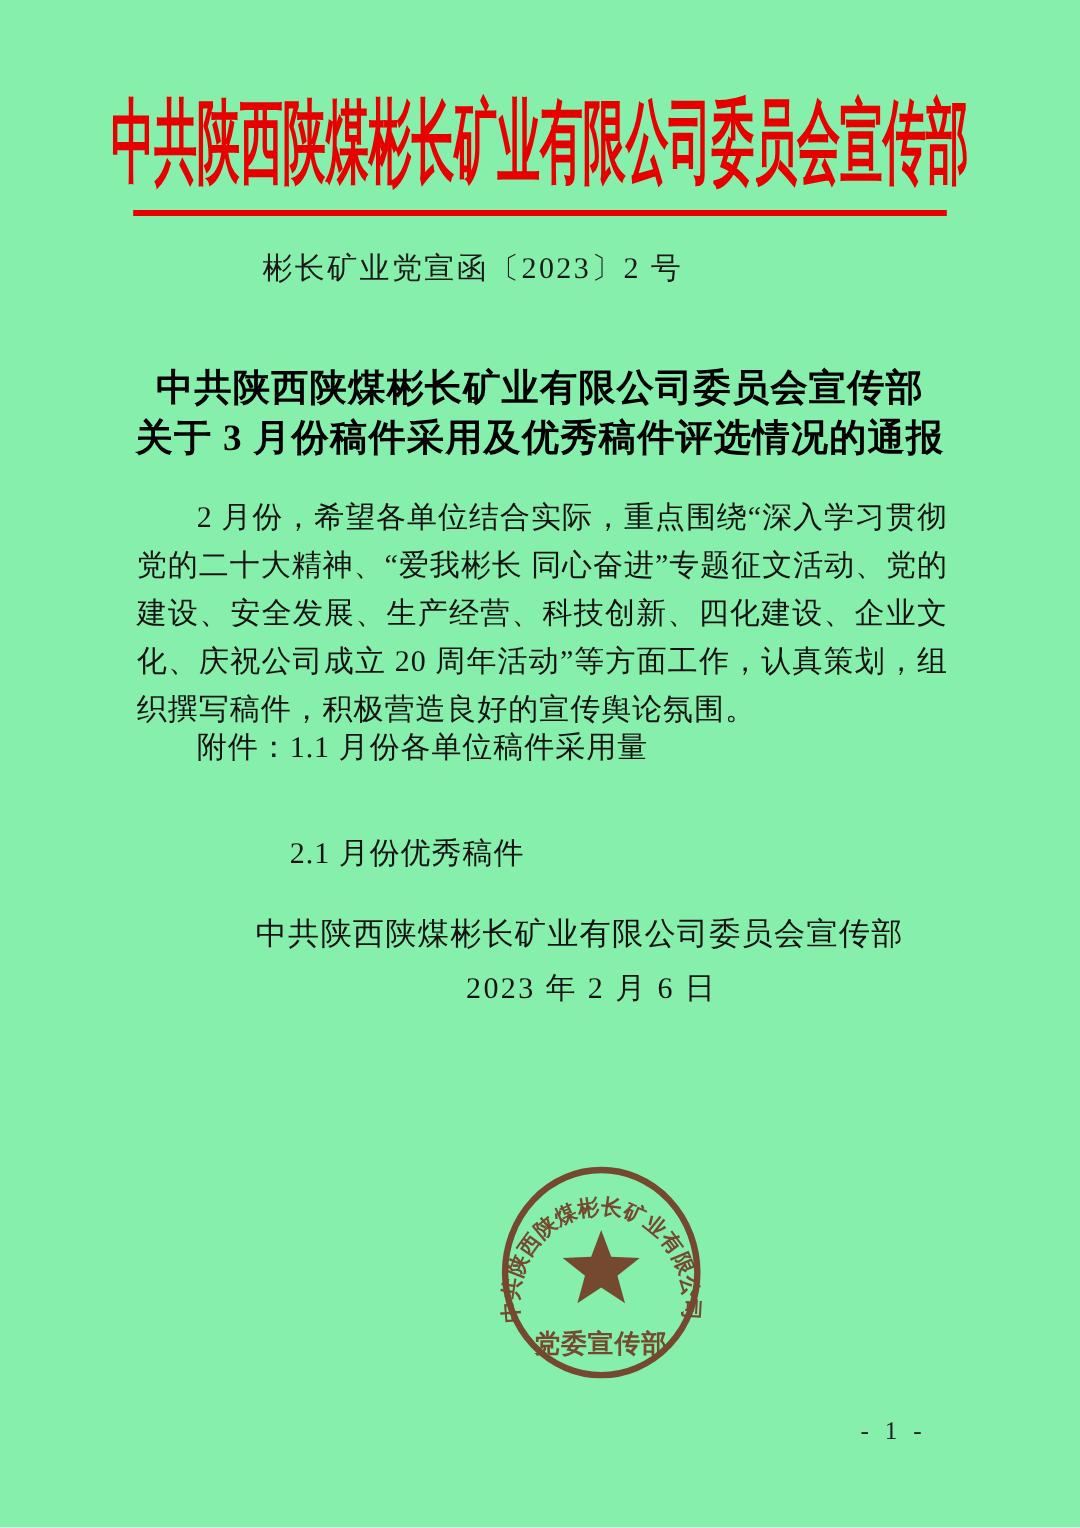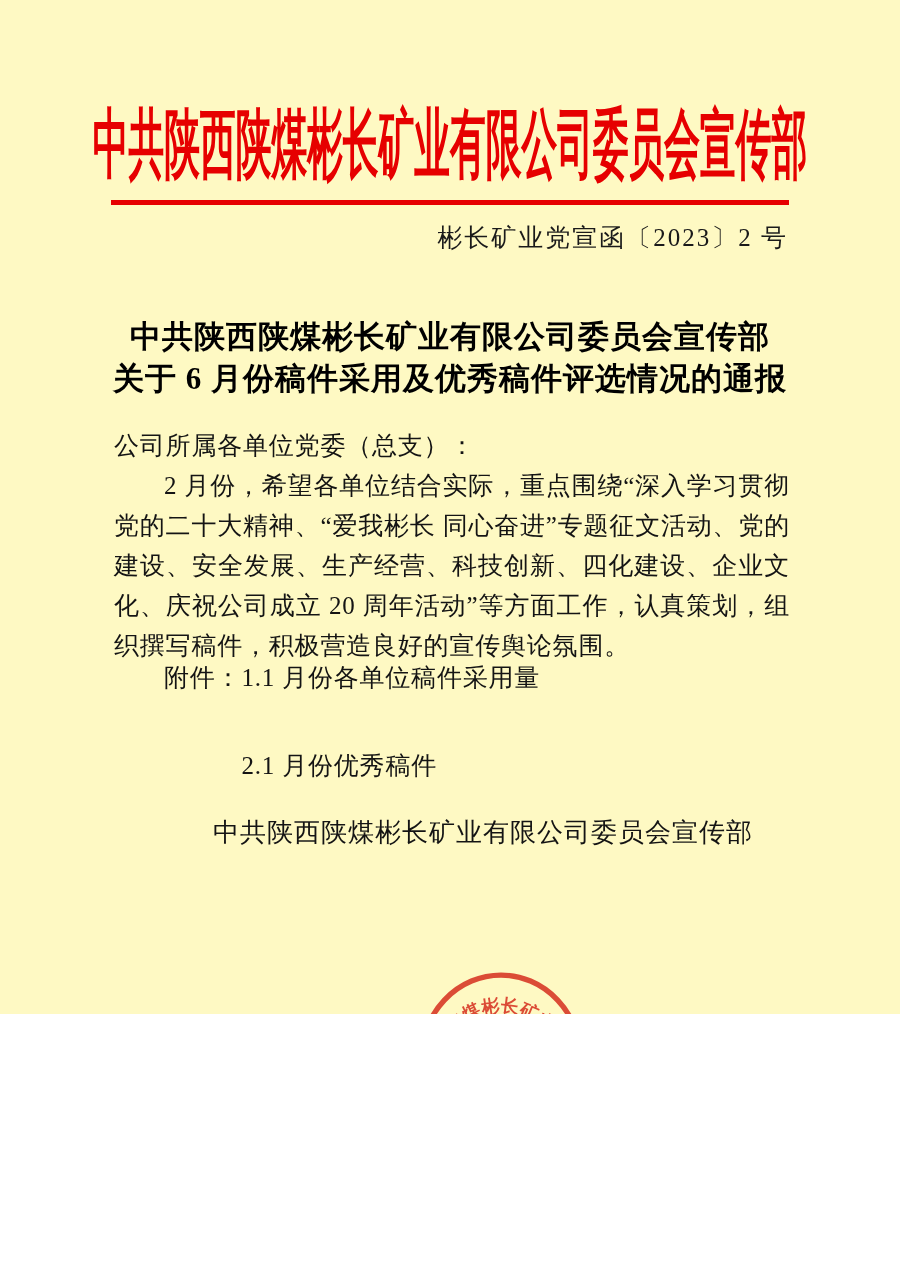--- a/index.html
+++ b/index.html
@@ -1,39 +1,39 @@
 <!DOCTYPE html>
 <html><head>
 <meta charset="utf-8">
 <style>
   html,body { margin:0; padding:0; background:#ffffff; }
   .page {
     position:relative;
-    width:900px; height:1014px;
+    width:900px; height:1273px;
     margin:0 auto;
-    background:#fef9c3;
+    background:#86efac;
     overflow:hidden;
     box-sizing:border-box;
-    padding-top:105px;
+    padding-top:80px;
     font-family:"Liberation Serif","DejaVu Serif",serif;
     color:#141414;
   }
 
   
   .red-header { display:flex; justify-content:center; height:78px; align-items:center; }
   .red-header-text {
     font-size:76px; line-height:78px; font-weight:bold;
     color:#e60000; white-space:nowrap;
     transform:scaleX(0.47); transform-origin:center;
   }
   .red-rule { width:678px; height:5px; background:#e60000; margin:17px auto 0 auto; }
 
   
   .doc-number {
-    margin:16px 112px 0 0; text-align:right;
+    margin:27px 112px 0 0; text-align:center;
     font-size:25px; letter-spacing:2px; color:#1a1a1a;
   }
 
   
   .doc-title {
     margin-top:62px; text-align:center;
     font-weight:bold; font-size:31px; line-height:42px;
     letter-spacing:1px; color:#000;
   }
 
@@ -80,34 +80,34 @@
   <div class="red-header">
     <div class="red-header-text">中共陕西陕煤彬长矿业有限公司委员会宣传部</div>
   </div>
 
   <div class="red-rule"></div>
 
   <div class="doc-number">彬长矿业党宣函〔2023〕2 号</div>
 
   <div class="doc-title">
     <div>中共陕西陕煤彬长矿业有限公司委员会宣传部</div>
-    <div>关于 6 月份稿件采用及优秀稿件评选情况的通报</div>
+    <div>关于 3 月份稿件采用及优秀稿件评选情况的通报</div>
   </div>
 
   <div class="body-block">
-    <p class="salutation">公司所属各单位党委（总支）：</p>
     <p class="para">2 月份，希望各单位结合实际，重点围绕“深入学习贯彻党的二十大精神、“爱我彬长 同心奋进”专题征文活动、党的建设、安全发展、生产经营、科技创新、四化建设、企业文化、庆祝公司成立 20 周年活动”等方面工作，认真策划，组织撰写稿件，积极营造良好的宣传舆论氛围。</p>
     <div class="attach-line1">
       <span>附件：</span><span>1.1 月份各单位稿件采用量</span>
     </div>
     <div class="attach-line2">2.1 月份优秀稿件</div>
   </div>
 
   <div class="signature">
     <div class="sig-org">中共陕西陕煤彬长矿业有限公司委员会宣传部</div>
+    <div class="sig-date">2023 年 2 月 6 日</div>
   </div>
 
   <svg class="seal" viewBox="0 0 200 212" xmlns="http://www.w3.org/2000/svg">
     <ellipse cx="100" cy="106" rx="90" ry="96" fill="none" stroke="#d93a31" stroke-width="6"></ellipse>
     <path id="sealArc" d="M 24,154 A 78 84 0 1 1 176,154" fill="none"></path>
     <text class="seal-ring-text">
       <textPath href="#sealArc" startOffset="2">中共陕西陕煤彬长矿业有限公司委员会</textPath>
     </text>
     <polygon fill="#d93a31" points="100,66 109.4,91.1 136.1,92.3 115.2,108.9 122.3,134.7 100,120 77.7,134.7 84.8,108.9 63.9,92.3 90.6,91.1"></polygon>
     <text class="seal-bottom-text" x="100" y="180">党委宣传部</text>

